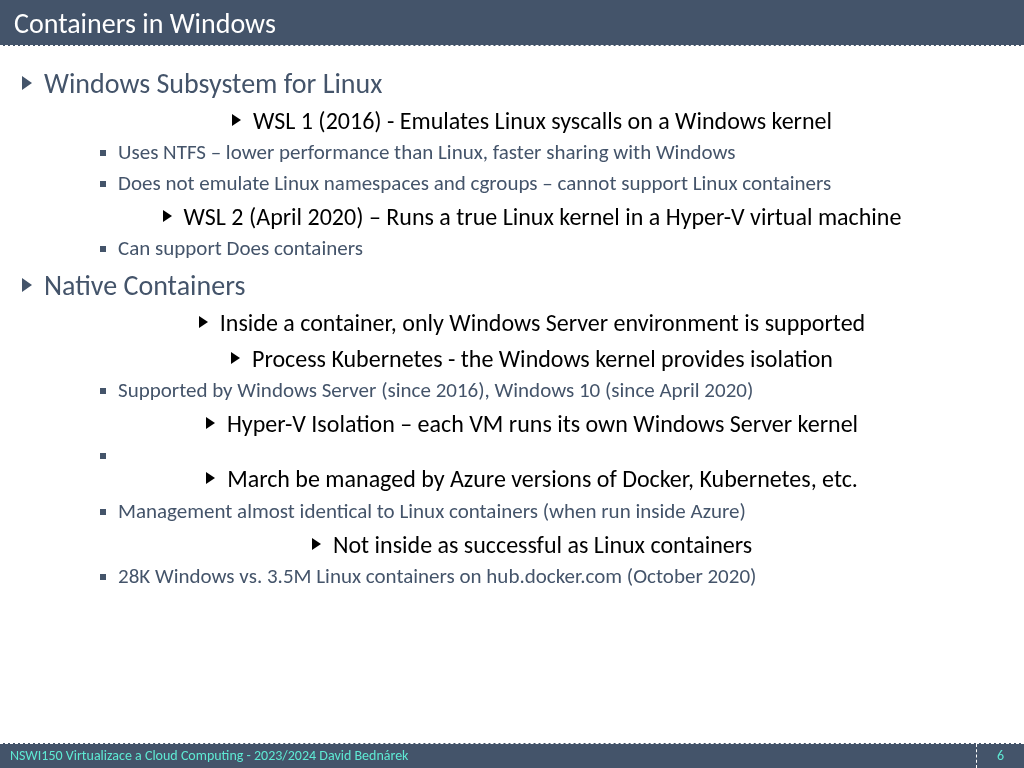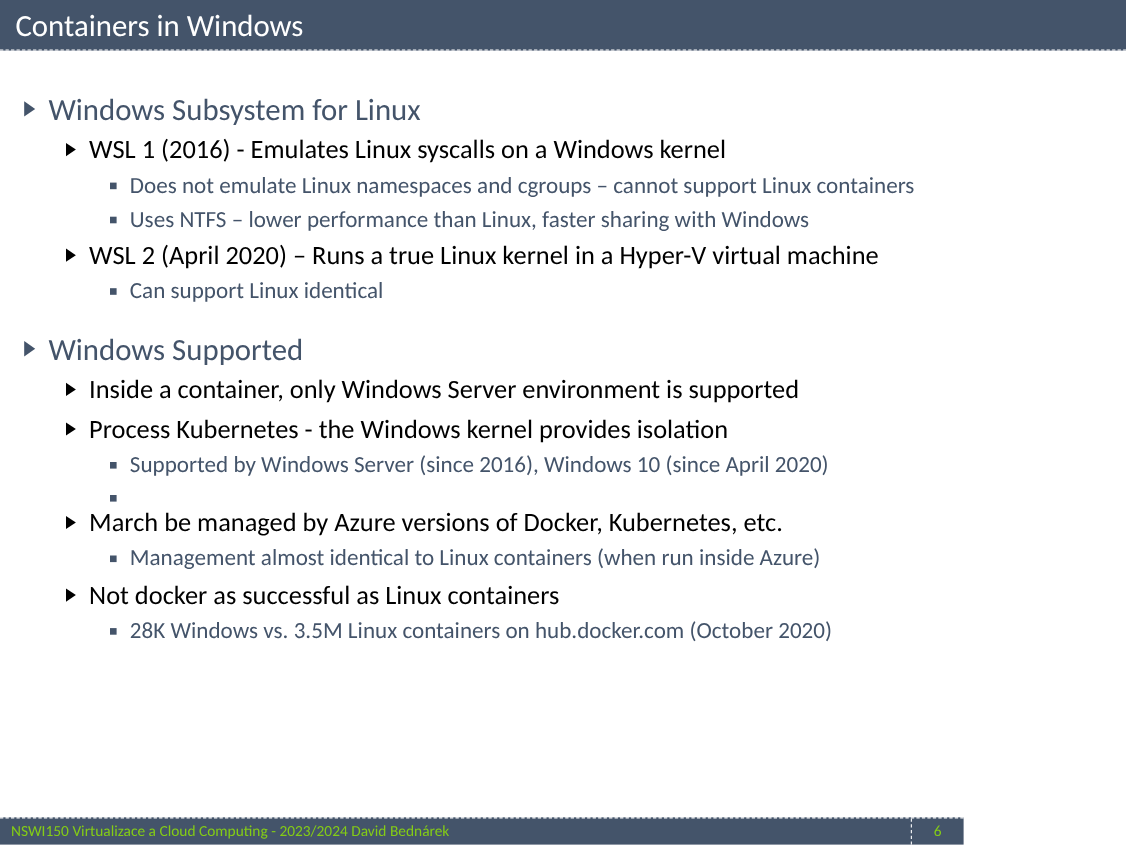--- a/index.html
+++ b/index.html
@@ -46,30 +46,30 @@
   .sq-l3 {
     width: 6px; height: 6px;
     background: #44546a;
     flex: none;
     margin-top: 12px;
     margin-right: 12px;
   }
   .t-l1 { color: #44546a; font-size: 28px; line-height: 1.25; }
   .t-l2 { color: #000; font-size: 24px; line-height: 1.3; }
   .t-l3 { color: #44546a; font-size: 21px; line-height: 1.35; }
-  .lv1 { padding-left: 0; margin-top: 22px; }
-  .lv2 { padding-left: 40px; margin-top: 4px; }
+  .lv1 { padding-left: 0; margin-top: 6px; }
+  .lv2 { padding-left: 40px; margin-top: 4px; justify-content: center; }
   .lv3 { padding-left: 80px; margin-top: 2px; }
   .footer {
     position: absolute;
     left: 0; bottom: 0;
-    width: 876px;
+    width: 1024px;
     height: 25px;
     background: #44546a;
-    color: #84cc16;
+    color: #5eead4;
     font-size: 14px;
     display: flex;
     border-top: 1px dashed #fff;
   }
   .footer-left { flex: 1; padding: 3px 10px; }
   .footer-right {
     width: 48px;
     border-left: 1px dashed #fff;
     text-align: center;
     padding: 3px 0;
@@ -88,71 +88,75 @@
     <span class="tri tri-l1"></span>
     <span class="t-l1">Windows Subsystem for Linux</span>
   </div>
 
   <div class="row lv2">
     <span class="tri tri-l2"></span>
     <span class="t-l2">WSL 1 (2016) - Emulates Linux syscalls on a Windows kernel</span>
   </div>
   <div class="row lv3">
     <span class="sq-l3"></span>
-    <span class="t-l3">Does not emulate Linux namespaces and cgroups – cannot support Linux containers</span>
+    <span class="t-l3">Uses NTFS – lower performance than Linux, faster sharing with Windows</span>
   </div>
   <div class="row lv3">
     <span class="sq-l3"></span>
-    <span class="t-l3">Uses NTFS – lower performance than Linux, faster sharing with Windows</span>
+    <span class="t-l3">Does not emulate Linux namespaces and cgroups – cannot support Linux containers</span>
   </div>
 
   <div class="row lv2">
     <span class="tri tri-l2"></span>
     <span class="t-l2">WSL 2 (April 2020) – Runs a true Linux kernel in a Hyper-V virtual machine</span>
   </div>
   <div class="row lv3">
     <span class="sq-l3"></span>
-    <span class="t-l3">Can support Linux identical</span>
+    <span class="t-l3">Can support Does containers</span>
   </div>
 
   <div class="row lv1">
     <span class="tri tri-l1"></span>
-    <span class="t-l1">Windows Supported</span>
+    <span class="t-l1">Native Containers</span>
   </div>
 
   <div class="row lv2">
     <span class="tri tri-l2"></span>
     <span class="t-l2">Inside a container, only Windows Server environment is supported</span>
   </div>
 
   <div class="row lv2">
     <span class="tri tri-l2"></span>
     <span class="t-l2">Process Kubernetes - the Windows kernel provides isolation</span>
   </div>
   <div class="row lv3">
     <span class="sq-l3"></span>
     <span class="t-l3">Supported by Windows Server (since 2016), Windows 10 (since April 2020)</span>
   </div>
 
+  <div class="row lv2">
+    <span class="tri tri-l2"></span>
+    <span class="t-l2">Hyper-V Isolation – each VM runs its own Windows Server kernel</span>
+  </div>
   <div class="row lv3">
     <span class="sq-l3"></span>
   </div>
 
   <div class="row lv2">
     <span class="tri tri-l2"></span>
     <span class="t-l2">March be managed by Azure versions of Docker, Kubernetes, etc.</span>
   </div>
   <div class="row lv3">
     <span class="sq-l3"></span>
     <span class="t-l3">Management almost identical to Linux containers (when run inside Azure)</span>
   </div>
 
   <div class="row lv2">
     <span class="tri tri-l2"></span>
-    <span class="t-l2">Not docker as successful as Linux containers</span>
+    <span class="t-l2">Not inside as successful as Linux containers</span>
   </div>
   <div class="row lv3">
     <span class="sq-l3"></span>
     <span class="t-l3">28K Windows vs. 3.5M Linux containers on hub.docker.com (October 2020)</span>
   </div>
 
 </div>
 
 <div class="footer">
   <div class="footer-left">NSWI150 Virtualizace a Cloud Computing - 2023/2024 David Bednárek</div>

